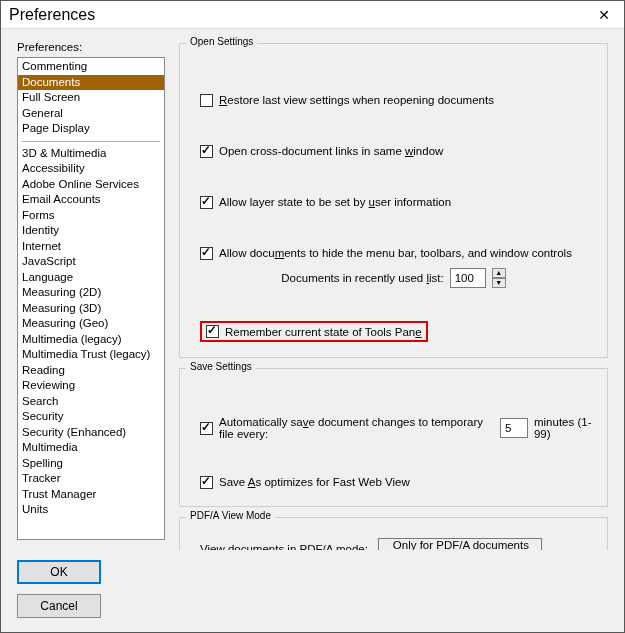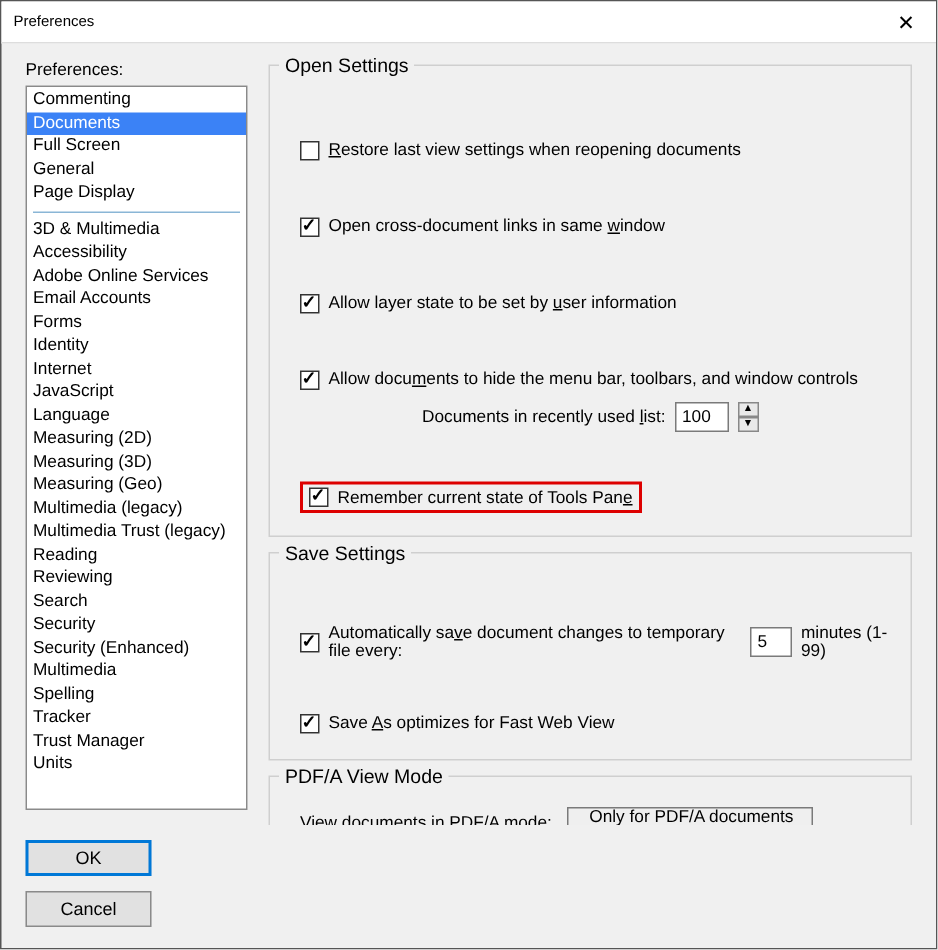--- a/index.html
+++ b/index.html
@@ -20,21 +20,21 @@
   }
   .titlebar {
     height: 28px;
     background: #fff;
     display: flex;
     align-items: center;
     justify-content: space-between;
     padding: 0 0 0 8px;
     border-bottom: 1px solid #ddd;
   }
-  .titlebar-title { font-size: 10px; }
+  .titlebar-title { font-size: 16px; }
   .close-btn {
     width: 40px;
     height: 28px;
     display: flex;
     align-items: center;
     justify-content: center;
     font-size: 14px;
     font-family: sans-serif;
   }
   .body {
@@ -57,21 +57,21 @@
     padding: 1px 0;
     overflow-y: auto;
     line-height: 1.35;
   }
   .cat-item {
     padding: 0 4px;
     white-space: nowrap;
     cursor: default;
   }
   .cat-item.selected {
-    background: #3b82f6;
+    background: #a16207;
     color: #fff;
   }
   .cat-divider {
     border: none;
     border-top: 1px solid #8ab6d6;
     margin: 4px 4px;
   }
   .right-col {
     flex: 1;
     display: flex;
@@ -84,21 +84,21 @@
     position: relative;
     padding: 14px 10px 12px 10px;
     background: #f0f0f0;
   }
   .group-title {
     position: absolute;
     top: -8px;
     left: 6px;
     background: #f0f0f0;
     padding: 0 4px;
-    font-size: 13px;
+    font-size: 10px;
   }
   .row {
     display: flex;
     align-items: center;
     gap: 6px;
     margin: 3px 0;
     min-height: 18px;
   }
   .chk {
     width: 13px;

